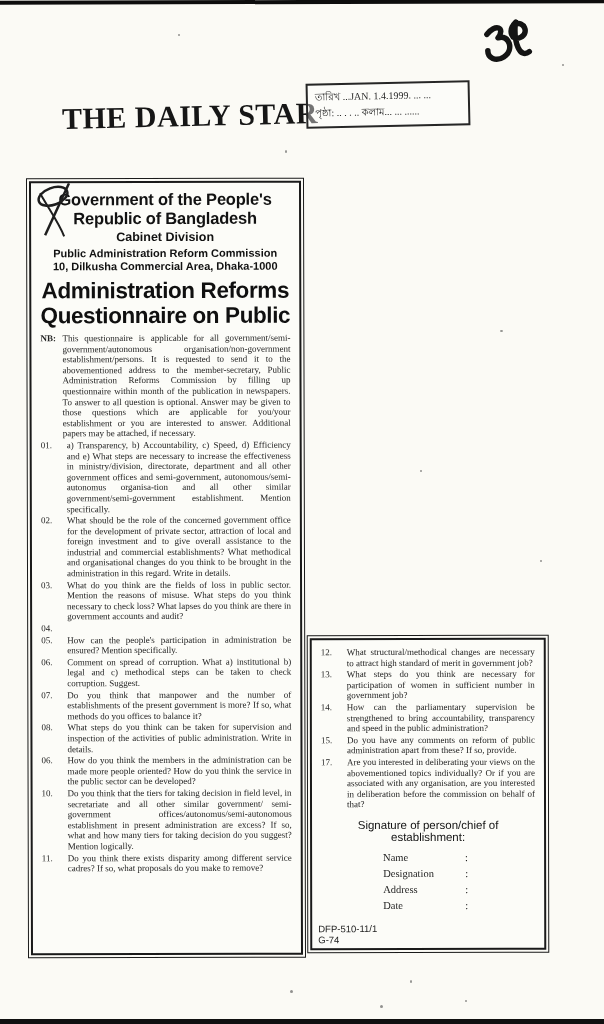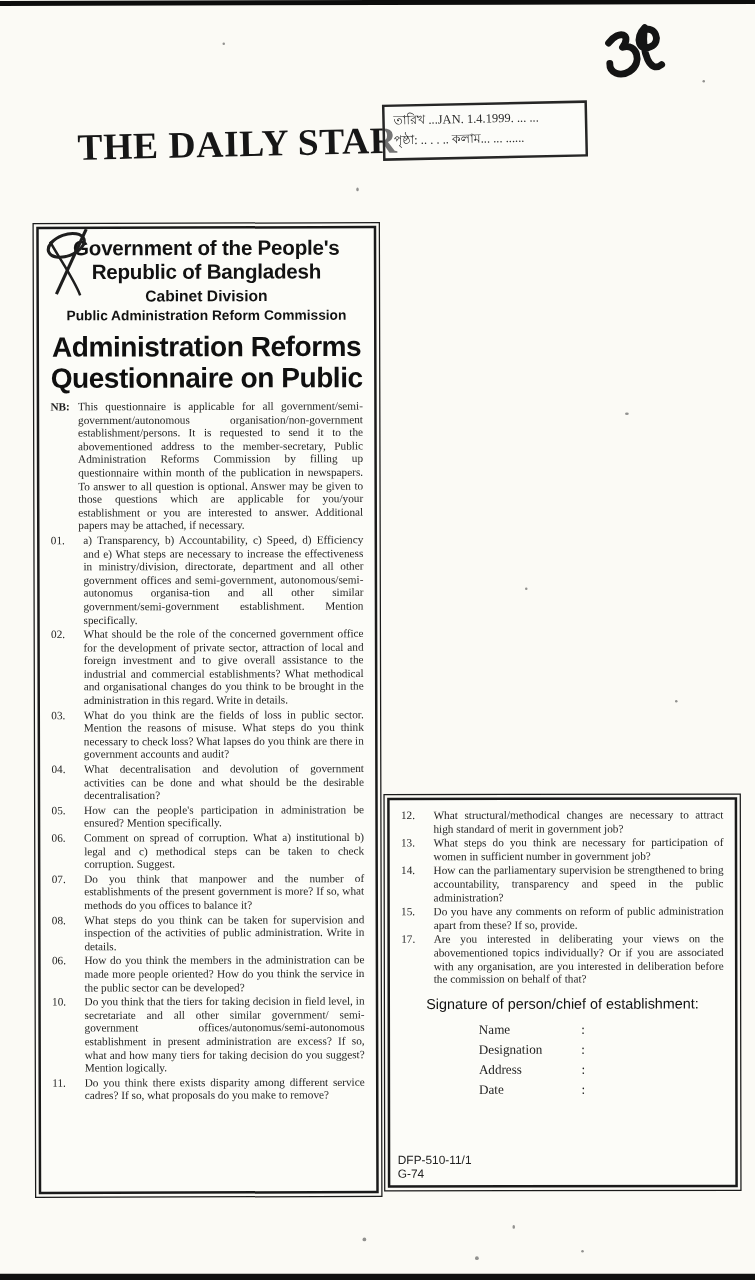--- a/index.html
+++ b/index.html
@@ -22,21 +22,21 @@
     white-space:nowrap;overflow:hidden;
   }
   .handwritten{position:absolute;left:474px;top:18px;transform:rotate(-14deg);}
   .handwritten path{stroke:#141414;stroke-width:5.5;fill:none;stroke-linecap:round;stroke-linejoin:round;}
 
   .notice-box{
     position:absolute;box-sizing:border-box;background:rgba(255,255,255,0.35);
     border:2px solid #1a1a1a;outline:1.5px solid #1a1a1a;outline-offset:2px;
   }
   .box-left{left:30px;top:181px;width:272px;height:774px;padding:7px 9px 6px;transform:rotate(-0.15deg);overflow:hidden;}
-  .box-right{left:310px;top:638px;width:280px;height:312px;padding:6px 9px;transform:rotate(-0.1deg);}
+  .box-right{left:310px;top:638px;width:236px;height:312px;padding:6px 9px;transform:rotate(-0.1deg);}
 
   .penmark{position:absolute;left:0px;top:-2px;}
   .penmark ellipse, .penmark path{stroke:#1e1e1e;fill:none;}
 
   .org-header{text-align:center;font-family:"Liberation Sans", sans-serif;font-weight:bold;color:#121212;}
   .org-line{font-size:16.5px;line-height:19px;letter-spacing:-0.2px;}
   .division{font-size:12.5px;line-height:15px;margin-top:2px;}
   .commission{font-size:11px;line-height:13px;margin-top:2px;}
   .addr{font-size:11px;line-height:13px;}
   .main-title{
@@ -84,20 +84,21 @@
     <ellipse cx="22" cy="15" rx="15" ry="8.5" transform="rotate(-20 22 15)" stroke-width="2.5"></ellipse>
     <path d="M38 2 L14 54" stroke-width="2.5"></path>
     <path d="M9 12 C18 28 28 42 33 55" stroke-width="2"></path>
   </svg>
 
   <div class="org-header">
     <div class="org-line">Government of the People's</div>
     <div class="org-line">Republic of Bangladesh</div>
     <div class="division">Cabinet Division</div>
     <div class="commission">Public Administration Reform Commission</div>
+    <div class="addr">10, Dilkusha Commercial Area, Dhaka-1000</div>
   </div>
 
   <div class="main-title">
     <div>Administration Reforms</div>
     <div>Questionnaire on Public</div>
   </div>
 
   <div class="nb-row">
     <span class="nb-label">NB:</span>
     <span class="nb-text">This questionnaire is applicable for all govern­ment/semi-government/autonomous organisation/non-government establishment/persons. It is requested to send it to the abovementioned address to the member-secretary, Public Administration Reforms Commission by filling up questionnaire within month of the publication in newspapers. To answer to all question is optional. Answer may be given to those questions which are applicable for you/your establishment or you are interested to answer. Additional papers may be attached, if necessary.</span>
@@ -110,21 +111,20 @@
   <div class="q-row">
     <span class="q-num">02.</span>
     <span class="q-text">What should be the role of the concerned government office for the development of private sector, attraction of local and foreign investment and to give overall assistance to the industrial and commercial establishments? What methodical and organisational changes do you think to be brought in the administration in this regard. Write in details.</span>
   </div>
   <div class="q-row">
     <span class="q-num">03.</span>
     <span class="q-text">What do you think are the fields of loss in public sector. Mention the reasons of misuse. What steps do you think necessary to check loss? What lapses do you think are there in government accounts and audit?</span>
   </div>
   <div class="q-row">
     <span class="q-num">04.</span>
-    <span class="q-text">What decentralisation and devolution of government activities can be done and what should be the desirable decentralisation?</span>
   </div>
   <div class="q-row">
     <span class="q-num">05.</span>
     <span class="q-text">How can the people's participation in administration be ensured? Mention specifically.</span>
   </div>
   <div class="q-row">
     <span class="q-num">06.</span>
     <span class="q-text">Comment on spread of corruption. What a) institutional b) legal and c) methodical steps can be taken to check corruption. Suggest.</span>
   </div>
   <div class="q-row">

